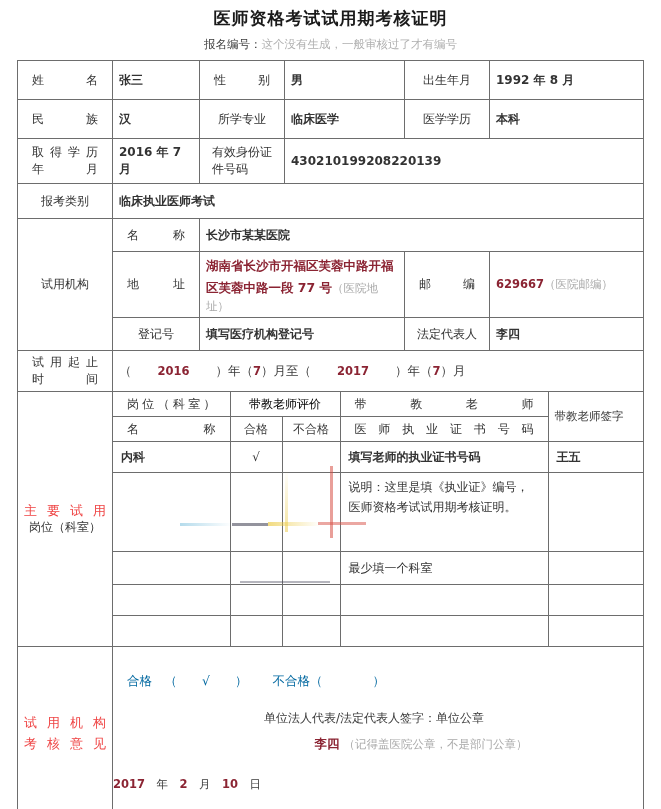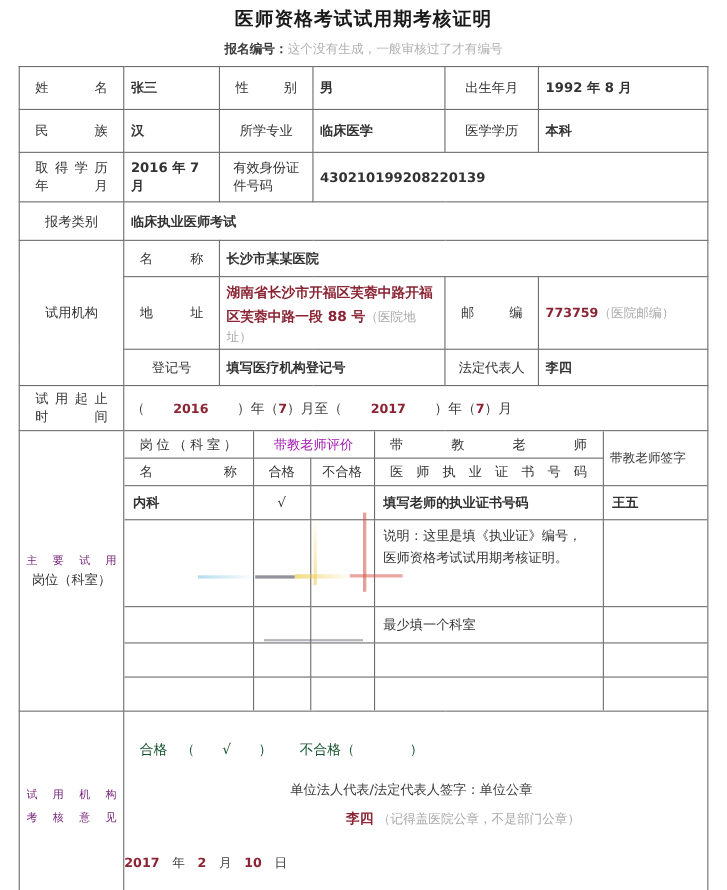--- a/index.html
+++ b/index.html
@@ -35,21 +35,21 @@
   }
   .subtitle {
     text-align: center;
     font-size: 11.5px;
     line-height: 16px;
     margin-top: 7px;
     white-space: nowrap;
   }
   .subtitle .lbl {
     color: #3a3a3a;
-    font-weight: bold;
+    font-weight: normal;
     margin-top: 28px;
   }
   .subtitle .note {
     color: #b0b0b0;
   }
 
   
   table.form {
     border-collapse: collapse;
     table-layout: fixed;
@@ -65,22 +65,22 @@
     color: #333;
     overflow: hidden;
   }
 
   
   .lbl-just {
     text-align: justify;
     text-align-last: justify;
     padding-left: 14px !important;
     padding-right: 14px !important;
-    color: #701a75;
-    font-size: 10px;
+    color: #ef4444;
+    font-size: 13px;
     line-height: 17px;
   }
   .lbl-center {
     text-align: center;
     color: #3b3b3b;
     font-size: 12.5px;
     font-family: Liberation Serif, serif;
   }
   .lbl-left {
     text-align: left;
@@ -123,21 +123,21 @@
   
   .opinion-body {
     position: relative;
     height: 100%;
     font-size: 12px;
     padding: 0;
   }
   .opinion-line1 {
     padding: 26px 0 0 14px;
     font-size: 12.5px;
-    color: #14532d;
+    color: #0369a1;
     white-space: pre;
   }
   .sig-row {
     text-align: center;
     font-size: 12px;
     color: #3b3b3b;
     margin-top: 20px;
     padding-right: 8px;
   }
   .sig-name-row {
@@ -221,25 +221,25 @@
 
     <tr>
       <td class="lbl-center" rowspan="3">试用机构</td>
       <td class="lbl-just" style="height:32px">名称</td>
       <td class="filled" colspan="4">长沙市某某医院</td>
     </tr>
 
     <tr>
       <td class="lbl-just" style="height:54px">地址</td>
       <td colspan="2" style="padding:3px 6px">
-        <span class="filled" style="line-height:22px">湖南省长沙市开福区芙蓉中路开福区芙蓉中路一段 88 号</span><span class="gray-note" style="font-size:11.5px">（医院地址）</span>
+        <span class="filled" style="line-height:22px">湖南省长沙市开福区芙蓉中路开福区芙蓉中路一段 77 号</span><span class="gray-note" style="font-size:11.5px">（医院地址）</span>
       </td>
       <td class="lbl-just">邮编</td>
       <td>
-        <span class="filled-sm">773759</span><span class="gray-note" style="font-size:11.5px">（医院邮编）</span>
+        <span class="filled-sm">629667</span><span class="gray-note" style="font-size:11.5px">（医院邮编）</span>
       </td>
     </tr>
 
     <tr>
       <td class="lbl-center" style="height:32px">登记号</td>
       <td class="filled" colspan="2">填写医疗机构登记号</td>
       <td class="lbl-center">法定代表人</td>
       <td class="filled">李四</td>
     </tr>
 
@@ -268,21 +268,21 @@
             <col style="width:117px">
             <col style="width:52px">
             <col style="width:58px">
             <col style="width:208px">
             <col style="width:96px">
           </colgroup>
 
           <tbody>
                 <tr>
             <td style="border:1px solid #6d6d6d;border-top:0;border-left:0;padding:2px 8px;height:20px" class="lbl-just">岗位（科室）</td>
-            <td colspan="2" style="border:1px solid #6d6d6d;border-top:0;text-align:center;font-size:12px;color:#a21caf">带教老师评价</td>
+            <td colspan="2" style="border:1px solid #6d6d6d;border-top:0;text-align:center;font-size:12px;color:#000000">带教老师评价</td>
             <td style="border:1px solid #6d6d6d;border-top:0;padding:2px 8px" class="lbl-just">带教老师</td>
             <td rowspan="2" style="border:1px solid #6d6d6d;border-top:0;border-right:0;font-size:11.5px;color:#3b3b3b">带教老师签字</td>
           </tr>
           <tr>
             <td style="border:1px solid #6d6d6d;border-left:0;padding:2px 8px;height:20px" class="lbl-just">名称</td>
             <td style="border:1px solid #6d6d6d;text-align:center;font-size:12px;color:#3b3b3b">合格</td>
             <td style="border:1px solid #6d6d6d;text-align:center;font-size:12px;color:#3b3b3b">不合格</td>
             <td style="border:1px solid #6d6d6d;padding:2px 8px" class="lbl-just">医师执业证书号码</td>
           </tr>
 

